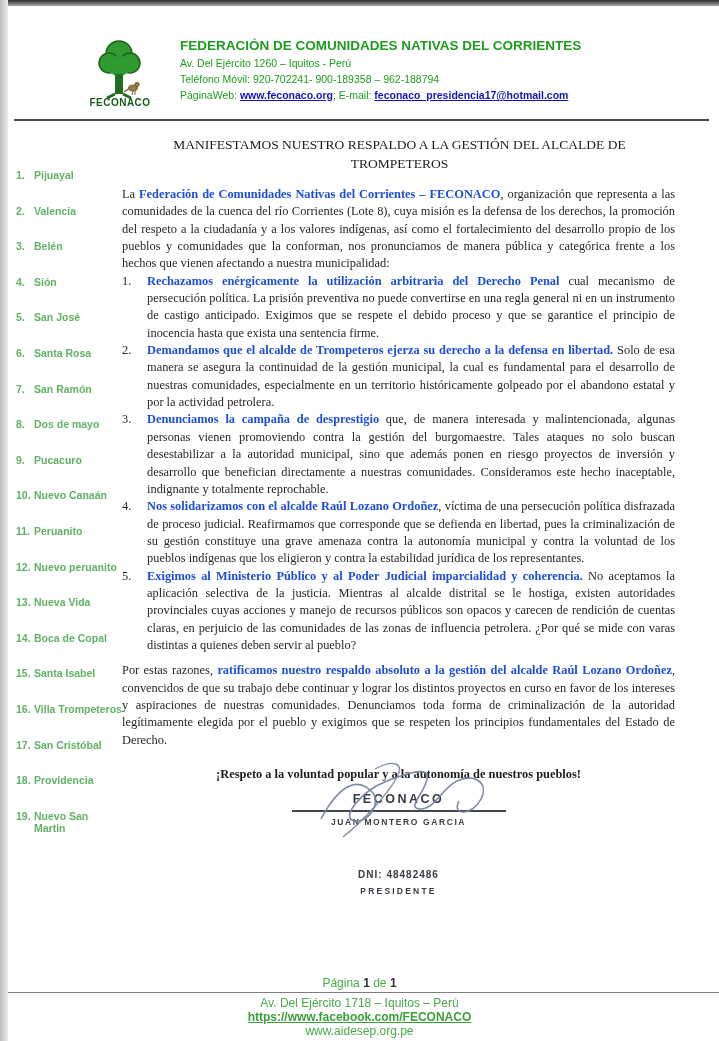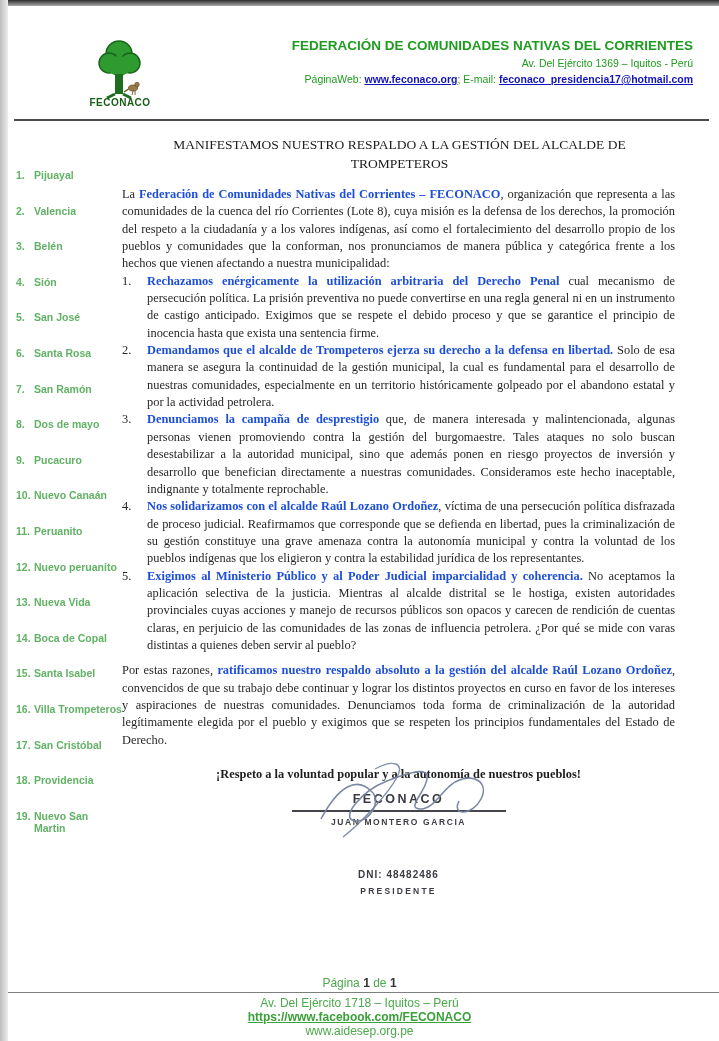--- a/index.html
+++ b/index.html
@@ -11,21 +11,21 @@
   .scan-top{position:absolute;top:0;left:0;right:0;height:6px;
     background:linear-gradient(#2e2e2e,#a9a9a9);z-index:5;}
   .scan-left{position:absolute;top:0;left:0;bottom:0;width:8px;
     background:linear-gradient(90deg,#bdbdbd,#ececec);z-index:5;}
 
   
   .header{position:absolute;top:38px;left:60px;right:26px;font-family:"Liberation Sans",sans-serif;}
   .logo{position:absolute;left:14px;top:0;width:92px;text-align:center;}
   .logo svg{display:block;margin:0 auto;}
   .logo-label{font-size:10px;font-weight:bold;color:#175c17;letter-spacing:.5px;margin-top:-3px;}
-  .header-text{margin-left:120px;text-align:right;}
+  .header-text{margin-left:120px;text-align:left;}
   .org-name{color:var(--header-green,#1f9c1f);font-weight:bold;font-size:13.5px;line-height:16px;}
   .hline{color:var(--header-green,#1f9c1f);font-size:10.5px;line-height:13px;margin-top:3px;}
   .hlink{color:var(--link-blue,#1414bd);font-weight:bold;text-decoration:underline;cursor:pointer;}
   .header-rule{position:absolute;top:119px;left:14px;right:10px;border-top:2px solid #4b4b4b;}
 
   
   .doc-title{position:absolute;top:135px;left:128px;right:48px;text-align:center;
     font-weight:normal;font-size:13.5px;line-height:19px;color:#1b1b1b;}
 
   
@@ -85,21 +85,22 @@
         <ellipse cx="44" cy="50" rx="4.5" ry="3" fill="#9a7b45" stroke="#6d5226" stroke-width="0.8"></ellipse>
         <circle cx="48" cy="46.5" r="2.2" fill="#9a7b45" stroke="#6d5226" stroke-width="0.8"></circle>
         <path d="M39.5 51 L35 54" stroke="#6d5226" stroke-width="1.5"></path>
         <path d="M44 53 L43 57 M46 53 L46 57" stroke="#6d5226" stroke-width="0.9"></path>
       </g>
     </svg>
     <div class="logo-label">FECONACO</div>
   </div>
   <div class="header-text">
     <div class="org-name">FEDERACIÓN DE COMUNIDADES NATIVAS DEL CORRIENTES</div>
-    <div class="hline">Av. Del Ejército 1369 – Iquitos - Perú</div>
+    <div class="hline">Av. Del Ejército 1260 – Iquitos - Perú</div>
+    <div class="hline">Teléfono Móvil: 920-702241- 900-189358 – 962-188794</div>
     <div class="hline">
       <span>PáginaWeb:</span>
       <span class="hlink">www.feconaco.org</span><span>;</span>
       <span>E-mail:</span>
       <span class="hlink">feconaco_presidencia17@hotmail.com</span>
     </div>
   </div>
 </div>
 <div class="header-rule"></div>
 

